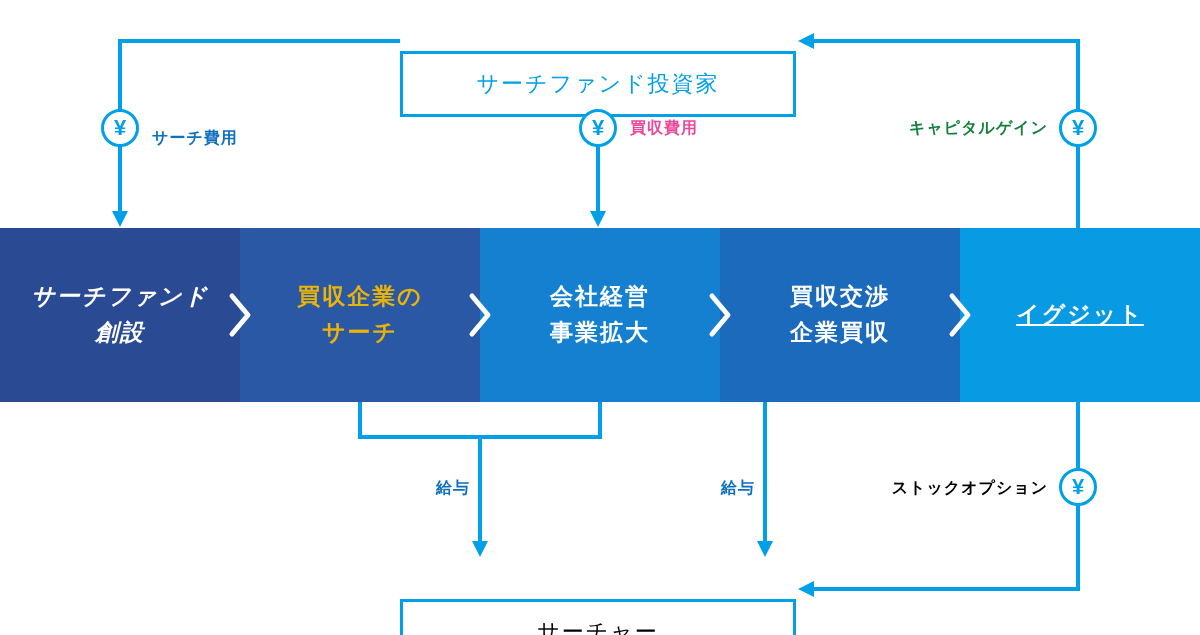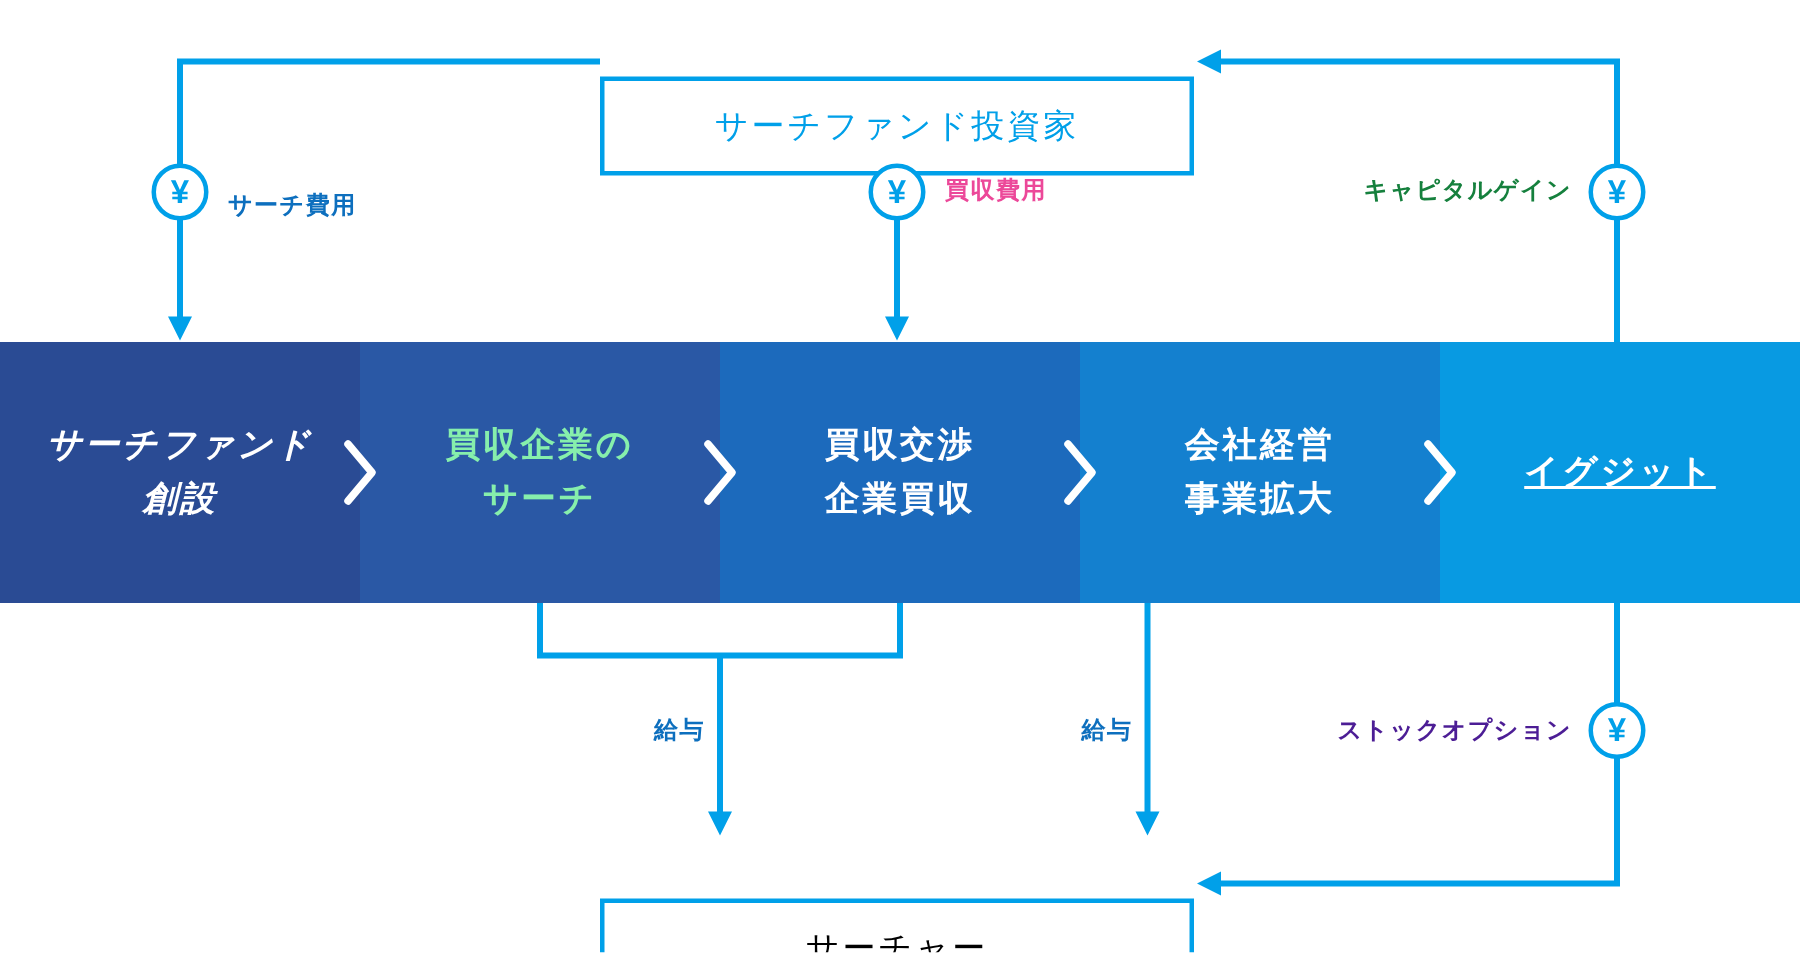--- a/index.html
+++ b/index.html
@@ -94,30 +94,30 @@
 <body>
 
 <div class="canvas">
 
   <div class="stages">
     <div class="stage" style="background-color: rgb(42, 75, 148); font-style: italic;">
       <span class="stage-label" style="color: rgb(255, 255, 255);">サーチファンド
 創設</span>
     </div>
     <div class="stage" style="background-color: rgb(42, 88, 165);">
-      <span class="stage-label" style="color: #86efac;">買収企業の
+      <span class="stage-label" style="color: #eab308;">買収企業の
 サーチ</span>
+    </div>
+    <div class="stage" style="background-color: rgb(20, 128, 207);">
+      <span class="stage-label" style="color: rgb(255, 255, 255);">会社経営
+事業拡大</span>
     </div>
     <div class="stage" style="background-color: rgb(28, 106, 188);">
       <span class="stage-label" style="color: rgb(255, 255, 255);">買収交渉
 企業買収</span>
-    </div>
-    <div class="stage" style="background-color: rgb(20, 128, 207);">
-      <span class="stage-label" style="color: rgb(255, 255, 255);">会社経営
-事業拡大</span>
     </div>
     <div class="stage" style="background-color: rgb(8, 154, 226);">
       <span class="stage-label" style="color: rgb(255, 255, 255); text-decoration: underline;">イグジット</span>
     </div>
   </div>
 
   <svg class="overlay" viewBox="0 0 1200 635">
     <g fill="none" stroke-width="4" style="stroke: rgb(0, 160, 233);">
       <path d="M400 41 H120 V213"></path>
       <path d="M598 75 V213"></path>
@@ -166,15 +166,15 @@
   <div class="flow-label" style="left: 152px; top: 118px; color: rgb(13, 111, 190); margin-top: 10px;">サーチ費用</div>
 
   <div class="flow-label" style="left: 630px; top: 118px; color: #ec4899;">買収費用</div>
 
   <div class="flow-label align-right" style="right: 152px; top: 118px; color: #15803d;">キャピタルゲイン</div>
 
   <div class="flow-label align-right" style="right: 730px; top: 478px; color: rgb(13, 111, 190);">給与</div>
 
   <div class="flow-label align-right" style="right: 445px; top: 478px; color: rgb(13, 111, 190);">給与</div>
 
-  <div class="flow-label align-right" style="right: 152px; top: 478px; color: #4c1d95;">ストックオプション</div>
+  <div class="flow-label align-right" style="right: 152px; top: 478px; color: #000000;">ストックオプション</div>
 
 </div>
 
 </body></html>

